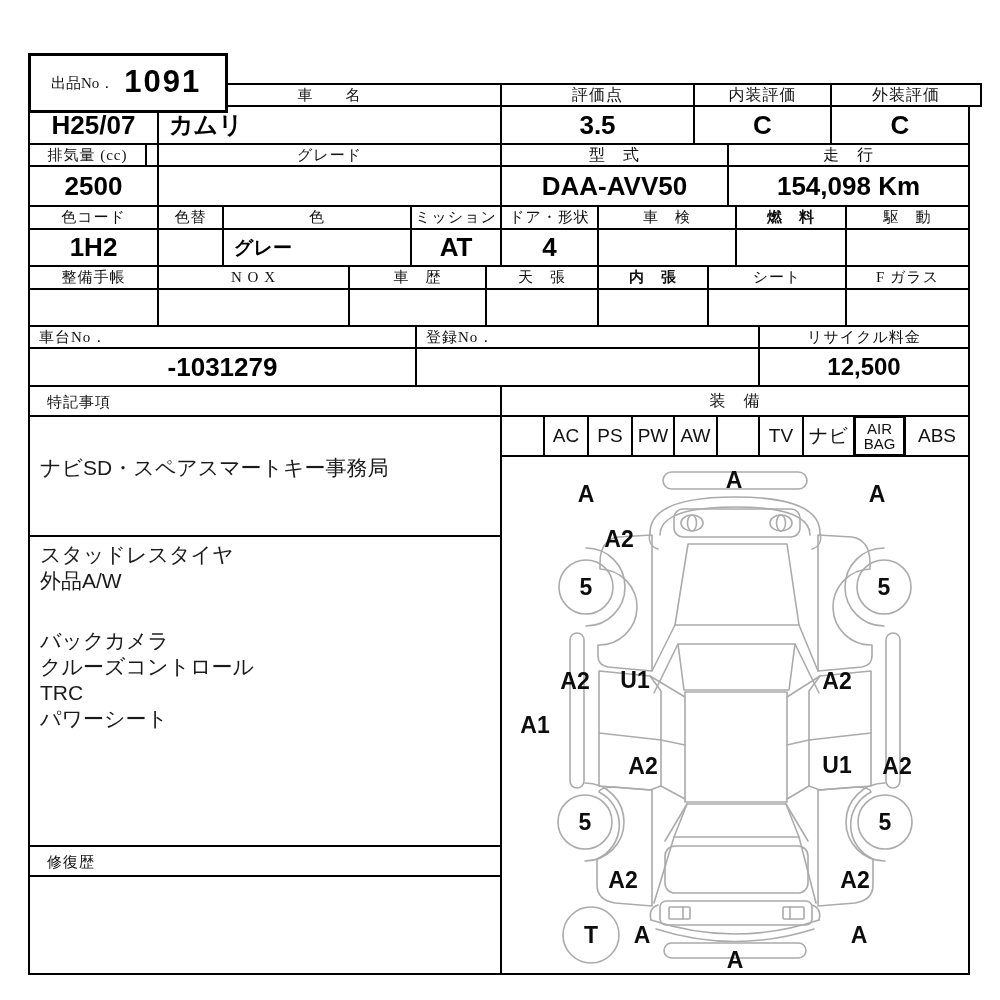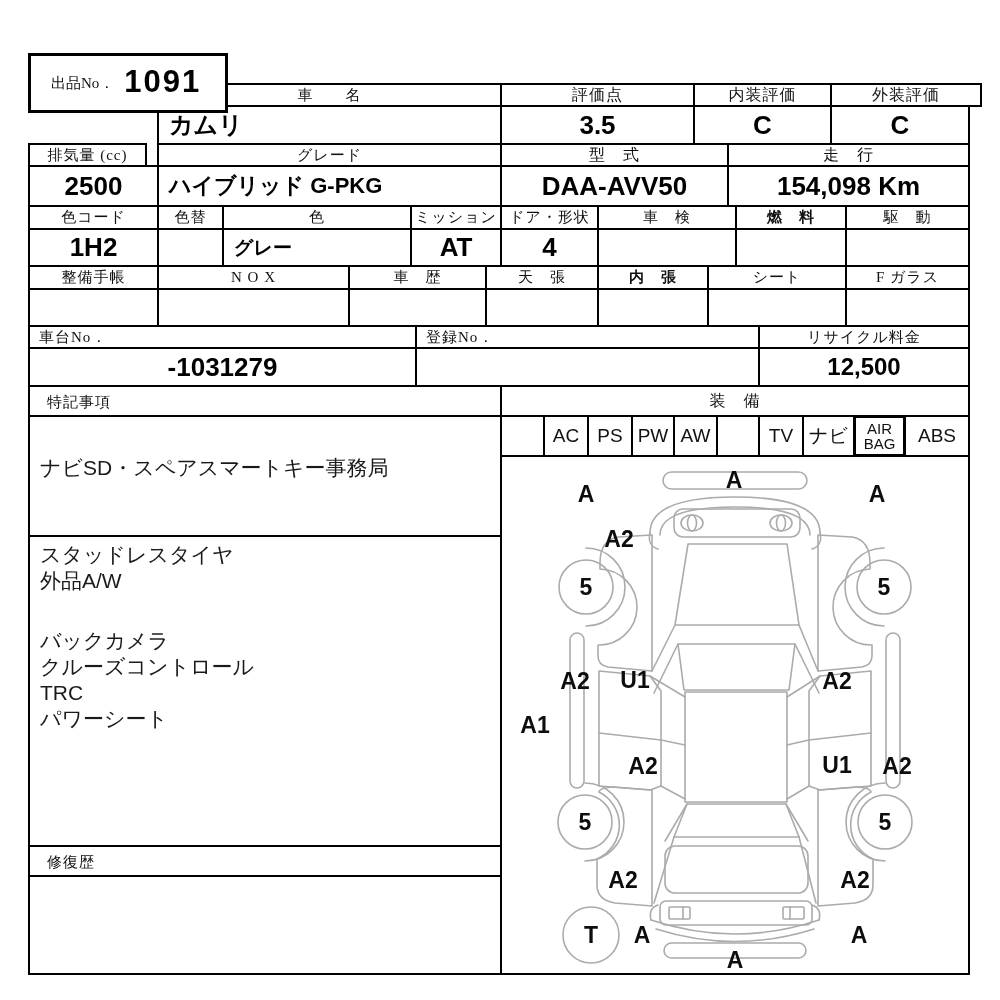--- a/index.html
+++ b/index.html
@@ -35,32 +35,32 @@
     <span class="ll">出品No．</span>
     <span class="ln">1091</span>
   </div>
 
   <div class="c hd" style="left:28px;top:83px;width:131px;height:24px">初年度登録年月</div>
   <div class="c hd" style="left:157px;top:83px;width:345px;height:24px">車　　名</div>
   <div class="c hd hd16" style="left:500px;top:83px;width:195px;height:24px">評価点</div>
   <div class="c hd hd16" style="left:693px;top:83px;width:139px;height:24px">内装評価</div>
   <div class="c hd hd16" style="left:830px;top:83px;width:152px;height:24px">外装評価</div>
 
+  <div class="c vl f26" style="left:28px;top:105px;width:131px;height:40px">H25/07</div>
   <div class="c vl f24 left" style="left:157px;top:105px;width:345px;height:40px">カムリ</div>
   <div class="c vl f26" style="left:500px;top:105px;width:195px;height:40px">3.5</div>
   <div class="c vl f26" style="left:693px;top:105px;width:139px;height:40px">C</div>
   <div class="c vl f26" style="left:830px;top:105px;width:140px;height:40px">C</div>
 
   <div class="c hd" style="left:28px;top:143px;width:119px;height:24px">排気量 (cc)</div>
   <div class="c hd" style="left:157px;top:143px;width:345px;height:24px">グレード</div>
   <div class="c hd hd16" style="left:727px;top:143px;width:243px;height:24px">走　行</div>
   <div class="c hd hd16" style="left:500px;top:143px;width:229px;height:24px">型　式</div>
 
   <div class="c vl f26" style="left:28px;top:165px;width:131px;height:42px">2500</div>
-  <div class="c vl f22 left" style="left:157px;top:165px;width:345px;height:42px">ハイブリッド G-PKG</div>
   <div class="c vl f26" style="left:500px;top:165px;width:229px;height:42px">DAA-AVV50</div>
   <div class="c vl f26" style="left:727px;top:165px;width:243px;height:42px">154,098 Km</div>
 
   <div class="c hd" style="left:28px;top:205px;width:131px;height:25px">色コード</div>
   <div class="c hd" style="left:157px;top:205px;width:67px;height:25px">色替</div>
   <div class="c hd" style="left:222px;top:205px;width:190px;height:25px">色</div>
   <div class="c hd" style="left:410px;top:205px;width:92px;height:25px">ミッション</div>
   <div class="c hd" style="left:500px;top:205px;width:99px;height:25px">ドア・形状</div>
   <div class="c hd" style="left:597px;top:205px;width:140px;height:25px">車　検</div>
   <div class="c hd b" style="left:735px;top:205px;width:112px;height:25px">燃　料</div>

